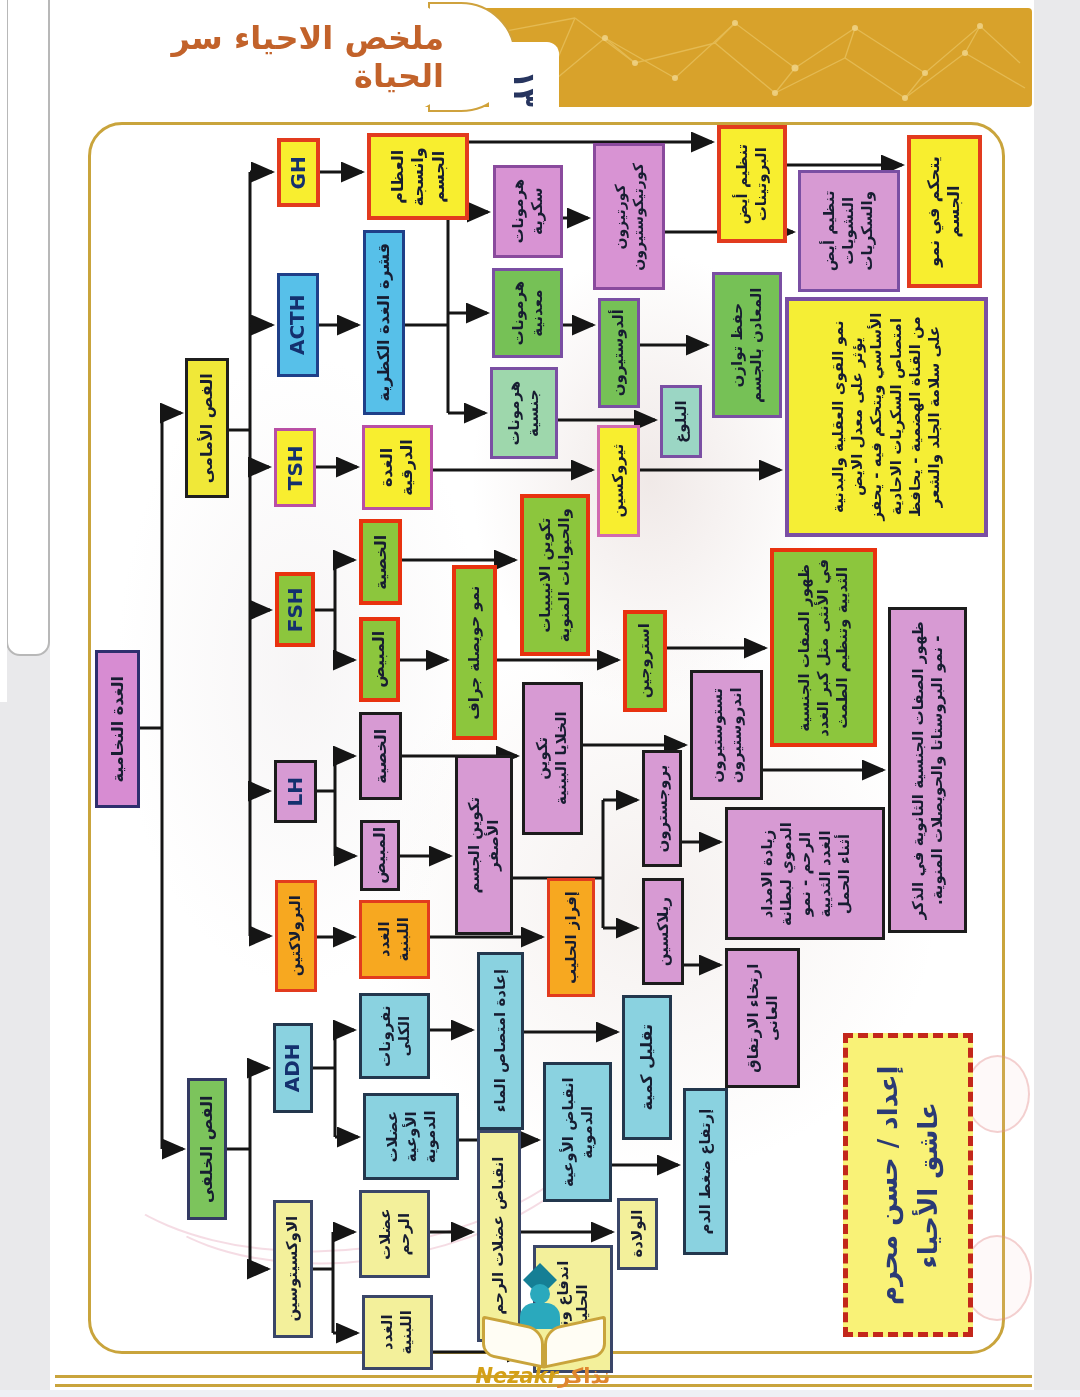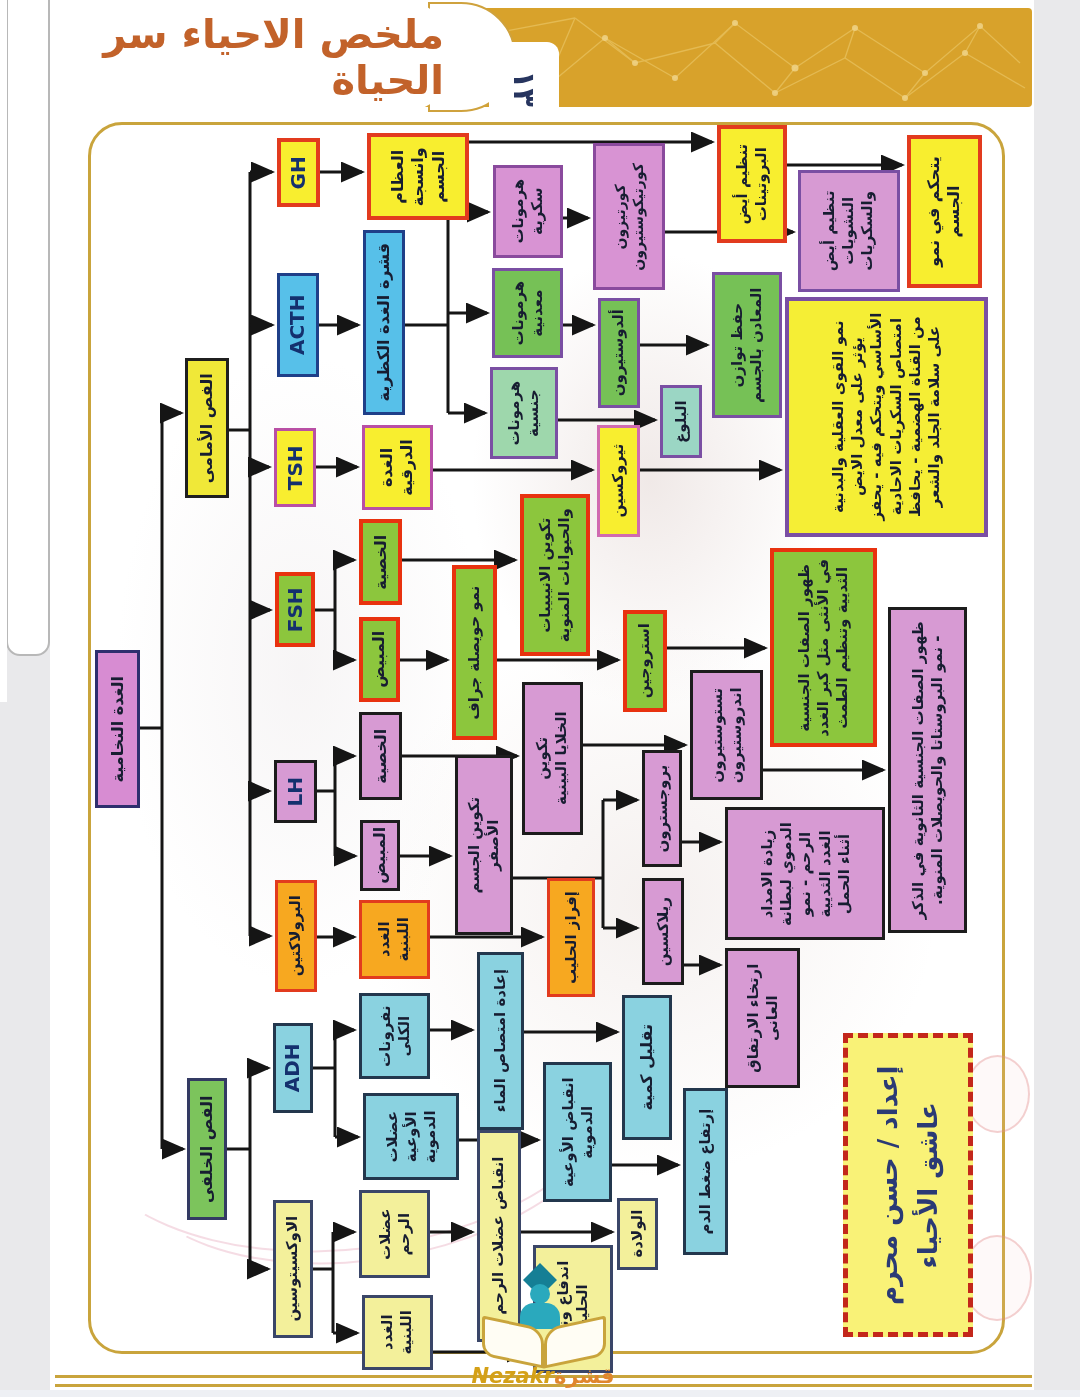--- a/index.html
+++ b/index.html
@@ -10,21 +10,21 @@
   }
   .abs{position:absolute;box-sizing:border-box;}
   .page{left:50px;top:0;width:984px;height:1397px;background:#ffffff;}
   .left-strip{left:0;top:0;width:7px;height:702px;background:#ffffff;}
   .prev-page{left:6px;top:-20px;width:44px;height:676px;background:#ffffff;border:2px solid #b8b8b8;border-radius:14px;}
   
   .banner{left:75px;top:8px;width:957px;height:99px;background:#d8a22b;border-radius:4px;overflow:hidden;}
   .title-curve{left:428px;top:2px;width:88px;height:110px;background:#ffffff;border:2px solid #cfa23d;border-radius:0 55px 55px 0;}
   .title-plate{left:64px;top:0px;width:392px;height:113px;background:#ffffff;border-radius:0 58px 58px 0;}
   .page-title{left:84px;top:28px;width:360px;height:58px;display:flex;align-items:center;justify-content:center;
-    color:#c2622a;font-weight:bold;font-size:40px;direction:rtl;}
+    color:#c2622a;font-weight:bold;font-size:32px;direction:rtl;}
   .page-tab{left:489px;top:42px;width:70px;height:92px;background:#ffffff;border-radius:12px;display:flex;align-items:center;justify-content:center;}
   .page-tab span{transform:rotate(90deg);font-size:30px;font-weight:bold;color:#27355f;}
   
   .frame{left:88px;top:122px;width:917px;height:1232px;border:3px solid #c9a43c;border-radius:34px;}
   .wm1{left:470px;top:250px;width:360px;height:460px;background:radial-gradient(ellipse at center,rgba(209,188,183,0.33),rgba(209,188,183,0) 70%);}
   .wm2{left:360px;top:620px;width:580px;height:560px;background:radial-gradient(ellipse at center,rgba(216,199,193,0.26),rgba(216,199,193,0) 70%);}
   .wm3{left:120px;top:360px;width:360px;height:620px;background:radial-gradient(ellipse at center,rgba(228,222,224,0.30),rgba(228,222,224,0) 72%);}
   .arc-pink{border:2px solid rgba(232,178,196,0.0);border-bottom-color:rgba(232,178,196,0.45);border-radius:50%;}
   .oval-red{border:2px solid rgba(224,130,130,0.35);background:rgba(245,205,205,0.12);border-radius:50%;}
   
@@ -389,15 +389,15 @@
 <div class="abs gold-rule" style="top:1384px;"></div>
 <div class="abs bottom-strip"></div>
 
 <div class="abs logo">
   <div class="cap"></div>
   <div class="head"></div>
   <div class="bodyshape"></div>
   <div class="bookL"></div>
   <div class="bookR"></div>
   <div class="brand">
-    <span class="lat">Nezakr</span><span class="arb">قشرة</span>
+    <span class="lat">Nezakr</span><span class="arb">نذاكر</span>
   </div>
 </div>
 
 </body></html>

